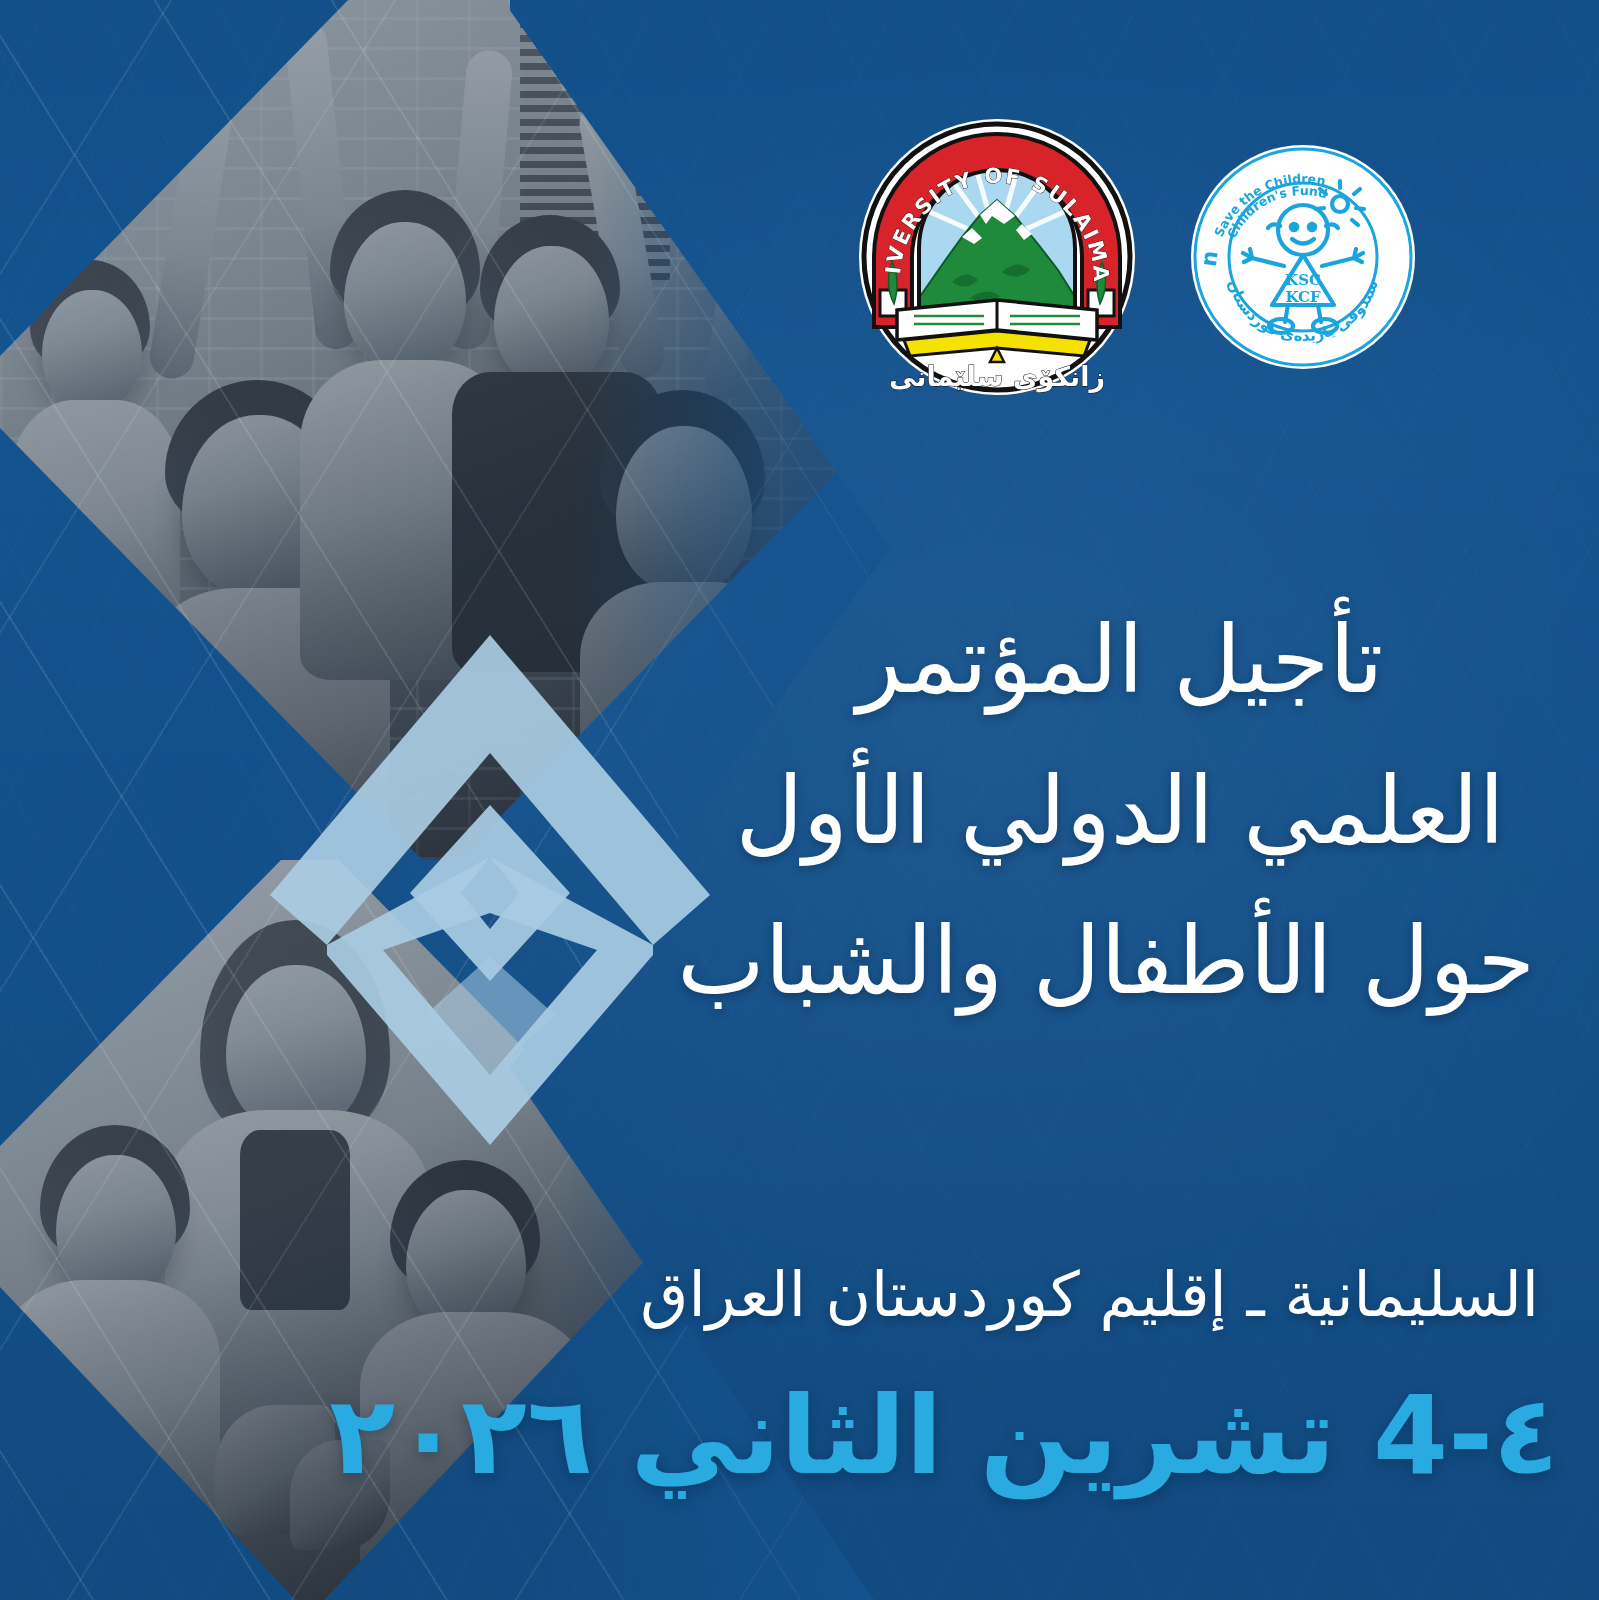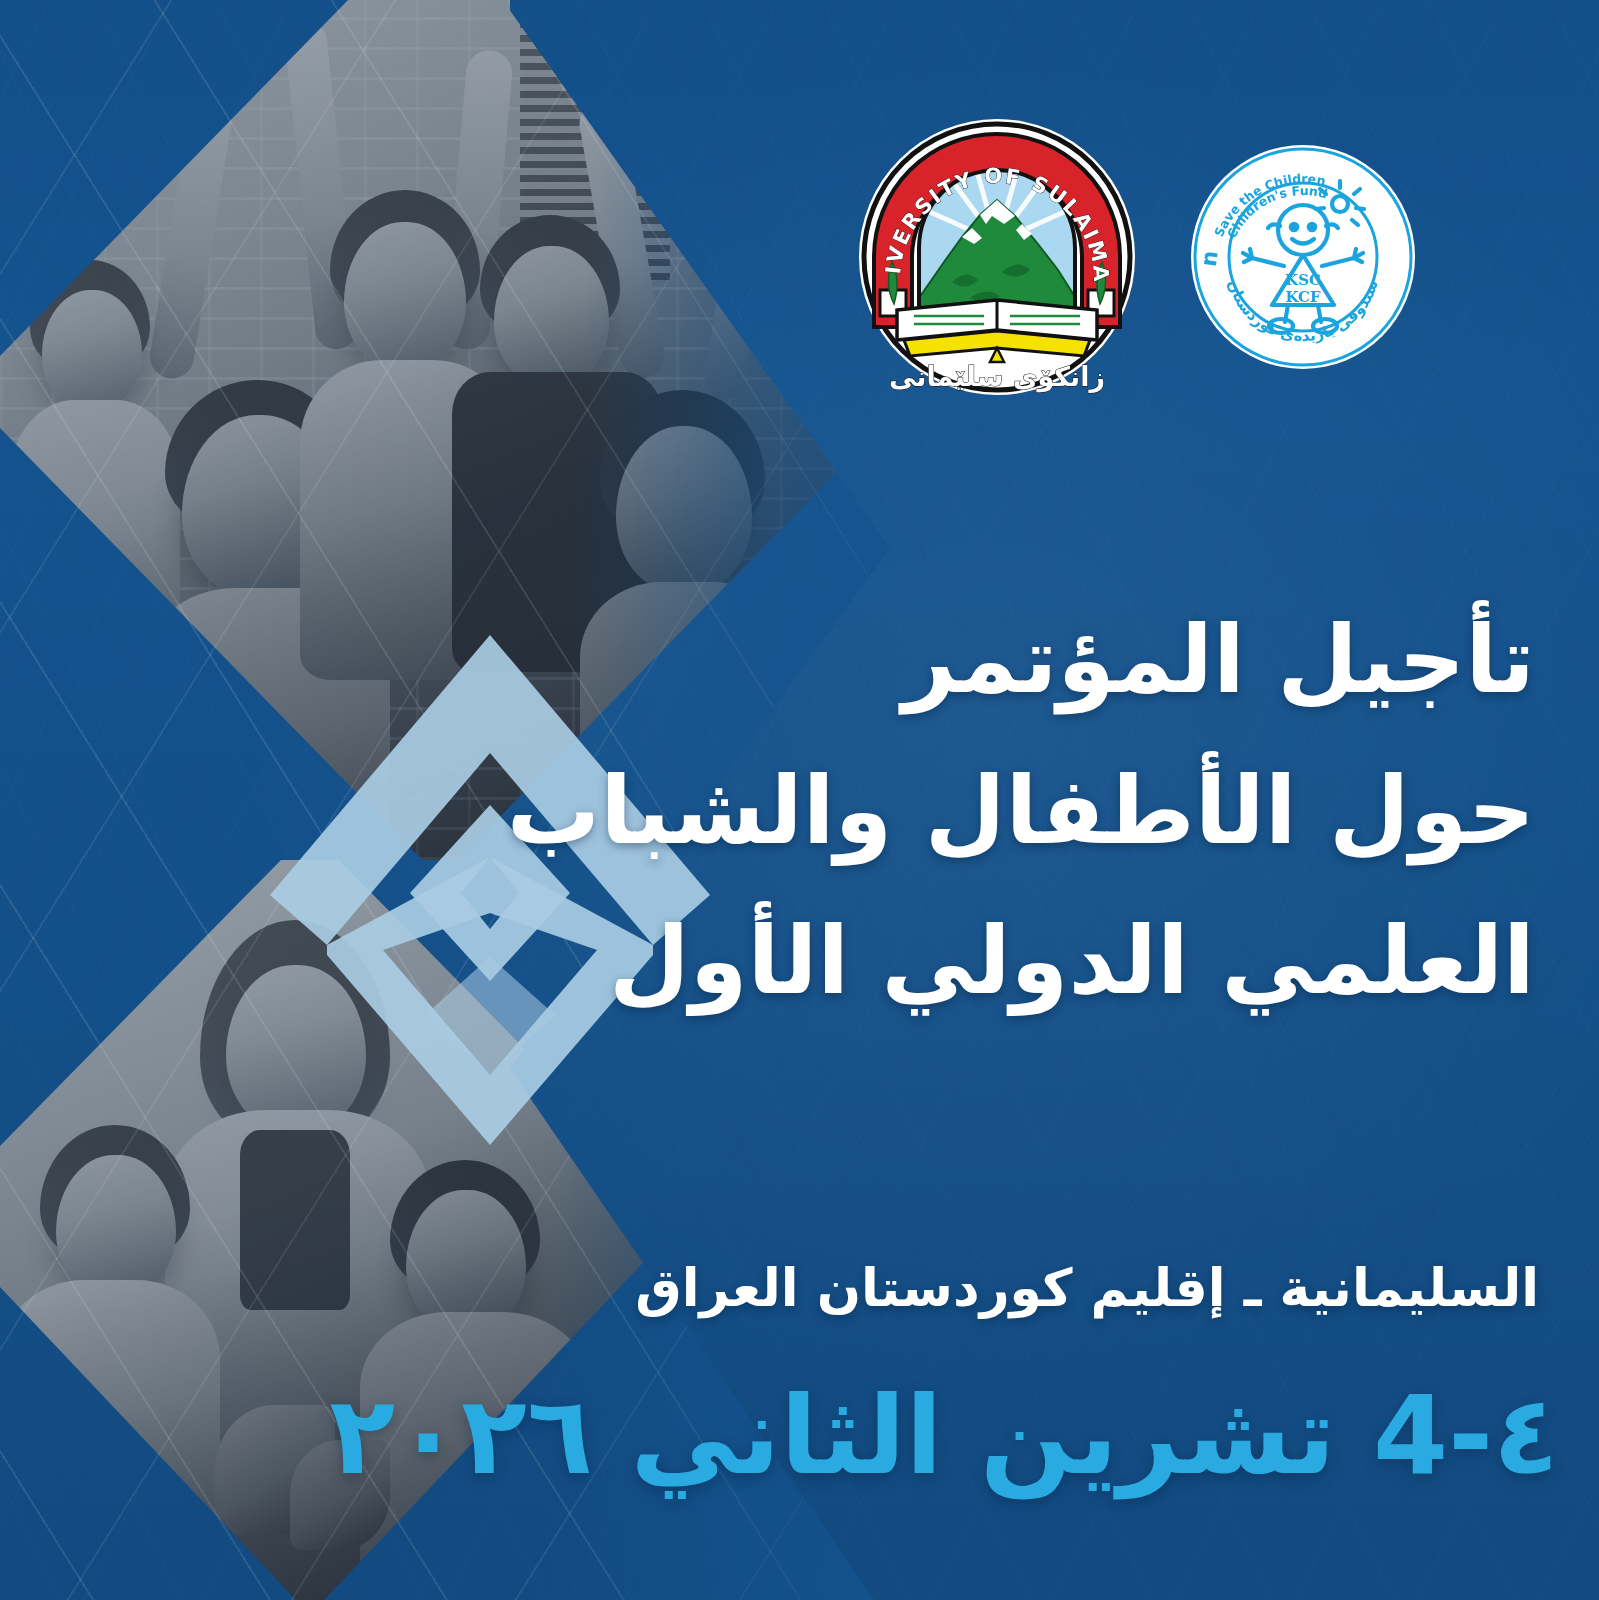--- a/index.html
+++ b/index.html
@@ -166,39 +166,39 @@
   .logo-ksc { width: 230px; height: 230px; }
   .logo-uos { width: 290px; height: 290px; }
   .logo svg { width: 100%; height: 100%; display: block; }
 
   
   .headline {
     position: absolute;
     right: 64px;
     top: 585px;
     width: 830px;
-    text-align: right;
+    text-align: center;
     color: #ffffff;
-    font-weight: 700;
+    font-weight: 400;
     font-size: 93px;
     line-height: 1.62;
     letter-spacing: .5px;
     text-shadow: 0 3px 10px rgba(6,30,56,.40);
   }
   .headline .hl-line { display: block; white-space: nowrap; }
 
   .venue {
     position: absolute;
     right: 60px;
     top: 1256px;
     width: 850px;
     text-align: center;
     color: #ffffff;
-    font-weight: 700;
-    font-size: 52px;
+    font-weight: 400;
+    font-size: 62px;
     line-height: 1.25;
     white-space: nowrap;
     text-shadow: 0 3px 10px rgba(6,30,56,.40);
   }
 
   .datebar {
     position: absolute;
     right: 40px;
     top: 1372px;
     width: 1120px;
@@ -422,21 +422,21 @@
           <textPath href="#uosArc" startOffset="50%" text-anchor="middle">UNIVERSITY OF SULAIMANI</textPath>
         </text>
 
         <text x="145" y="274" text-anchor="middle" fill="#ffffff" stroke="#111111" stroke-width="1" paint-order="stroke" font-family="'DejaVu Sans','Liberation Sans',sans-serif" font-size="27" font-weight="700">زانکۆی سلێمانی</text>
       </svg>
     </div>
   </div>
 
   <div class="headline">
     <span class="hl-line">تأجيل المؤتمر</span>
+    <span class="hl-line">العلمي الدولي الأول</span>
     <span class="hl-line">حول الأطفال والشباب</span>
-    <span class="hl-line">العلمي الدولي الأول</span>
   </div>
 
   <div class="venue">السليمانية ـ إقليم كوردستان العراق</div>
 
   <div class="datebar">٤-4 تشرين الثاني ٢٠٢٦</div>
 
 </div>
 
 </body></html>

